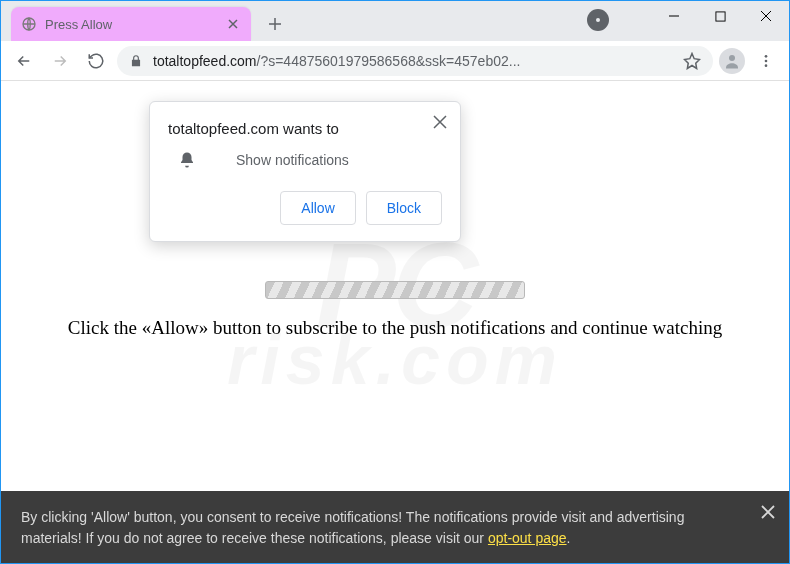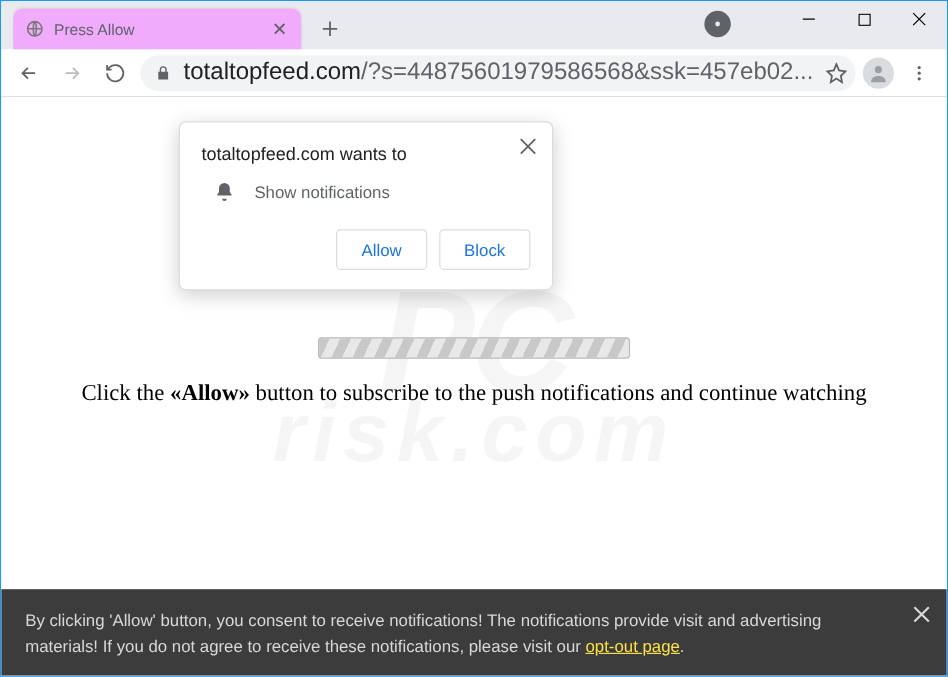--- a/index.html
+++ b/index.html
@@ -85,21 +85,21 @@
 .omnibox {
   flex: 1;
   height: 30px;
   background: #f1f3f4;
   border-radius: 15px;
   display: flex;
   align-items: center;
   padding: 0 12px;
   gap: 10px;
   color: #202124;
-  font-size: 20px;
+  font-size: 14px;
   overflow: hidden;
 }
 .omnibox .url-domain { color: #202124; }
 .omnibox .url-rest { color: #5f6368; white-space: nowrap; }
 .star { margin-left: auto; color: #5f6368; }
 .avatar {
   width: 26px; height: 26px;
   background: #dadce0;
   border-radius: 50%;
   display: flex; align-items: center; justify-content: center;
@@ -123,21 +123,21 @@
   width: 312px;
   background: #fff;
   border: 1px solid #dadce0;
   border-radius: 6px;
   box-shadow: 0 4px 16px rgba(0,0,0,0.18);
   padding: 18px 18px 16px 18px;
 }
 .popup-title { font-size: 15px; color: #202124; margin-bottom: 14px; }
 .popup-row { display: flex; align-items: center; gap: 16px; padding-left: 10px; margin-bottom: 22px; }
 .popup-row .bell { color: #5f6368; }
-.popup-row .lbl { font-size: 14px; color: #5f6368; }
+.popup-row .lbl { font-size: 14px; color: #5f6368; margin-left: 24px; }
 .popup-close {
   position: absolute; right: 10px; top: 10px;
   width: 20px; height: 20px;
   display: flex; align-items: center; justify-content: center;
   color: #5f6368;
 }
 .popup-actions { display: flex; justify-content: flex-end; gap: 10px; }
 .popup-actions button {
   background: #fff;
   border: 1px solid #dadce0;
@@ -167,21 +167,21 @@
 .instruction {
   position: absolute;
   top: 236px;
   left: 0; right: 0;
   text-align: center;
   font-family: Georgia, serif;
   font-size: 19px;
   color: #000;
   padding: 0 6px;
 }
-.instruction .quoted { font-weight: bold; }
+.instruction .quoted { font-weight: normal; }
 
 .watermark {
   position: absolute;
   top: 150px; left: 0; right: 0;
   text-align: center;
   font-size: 120px;
   font-weight: 900;
   font-style: italic;
   color: rgba(0,0,0,0.04);
   letter-spacing: -4px;

